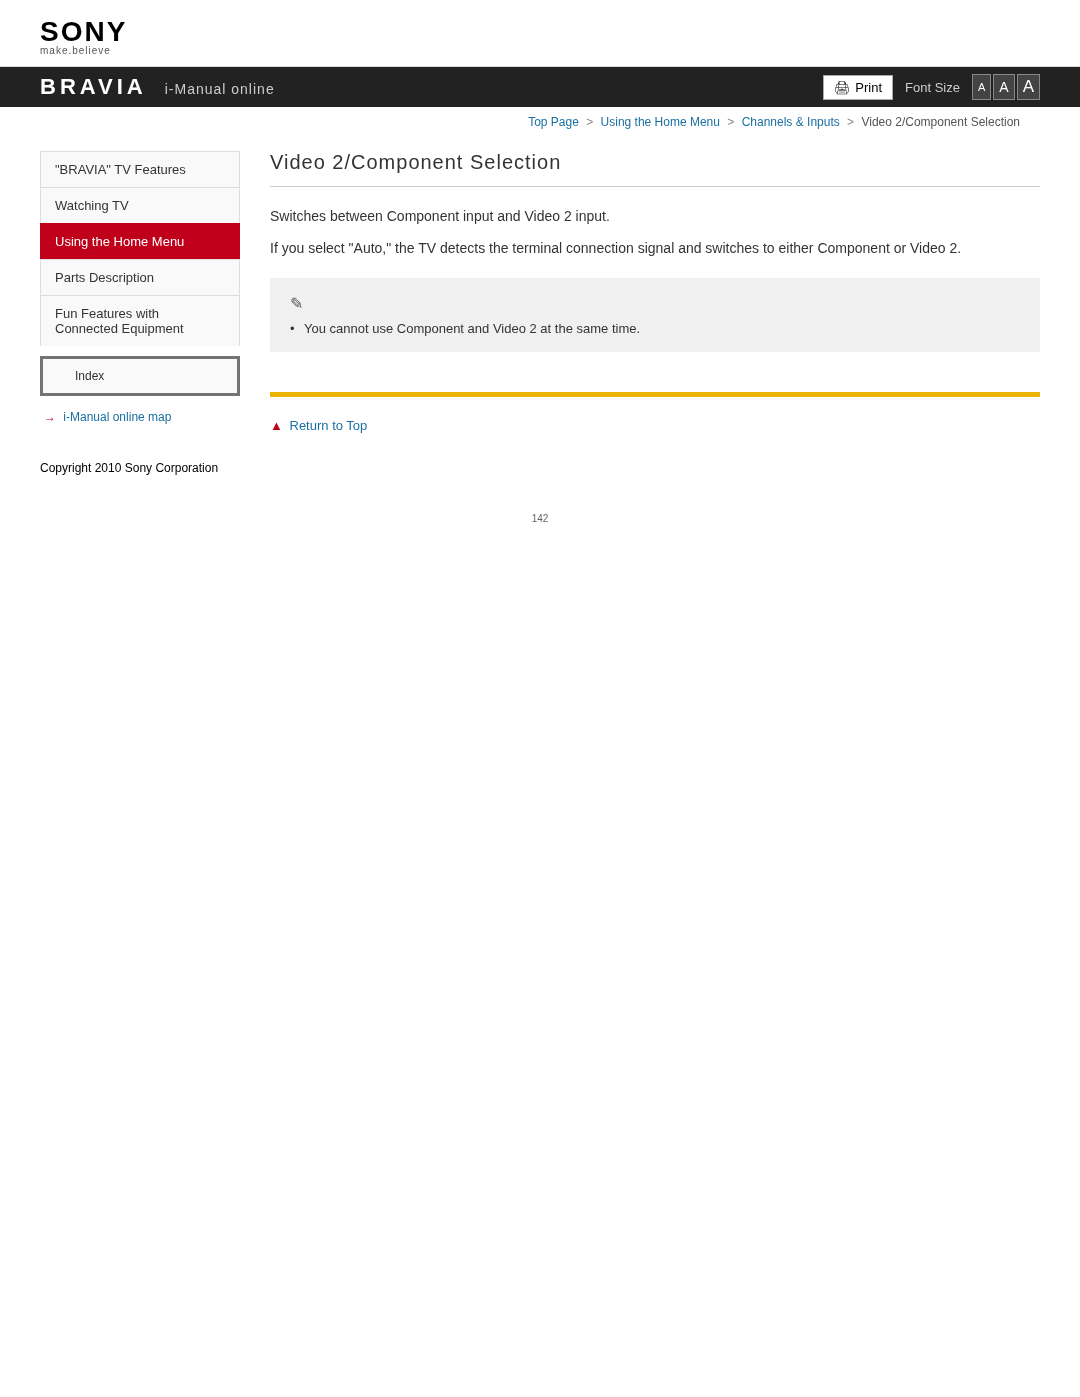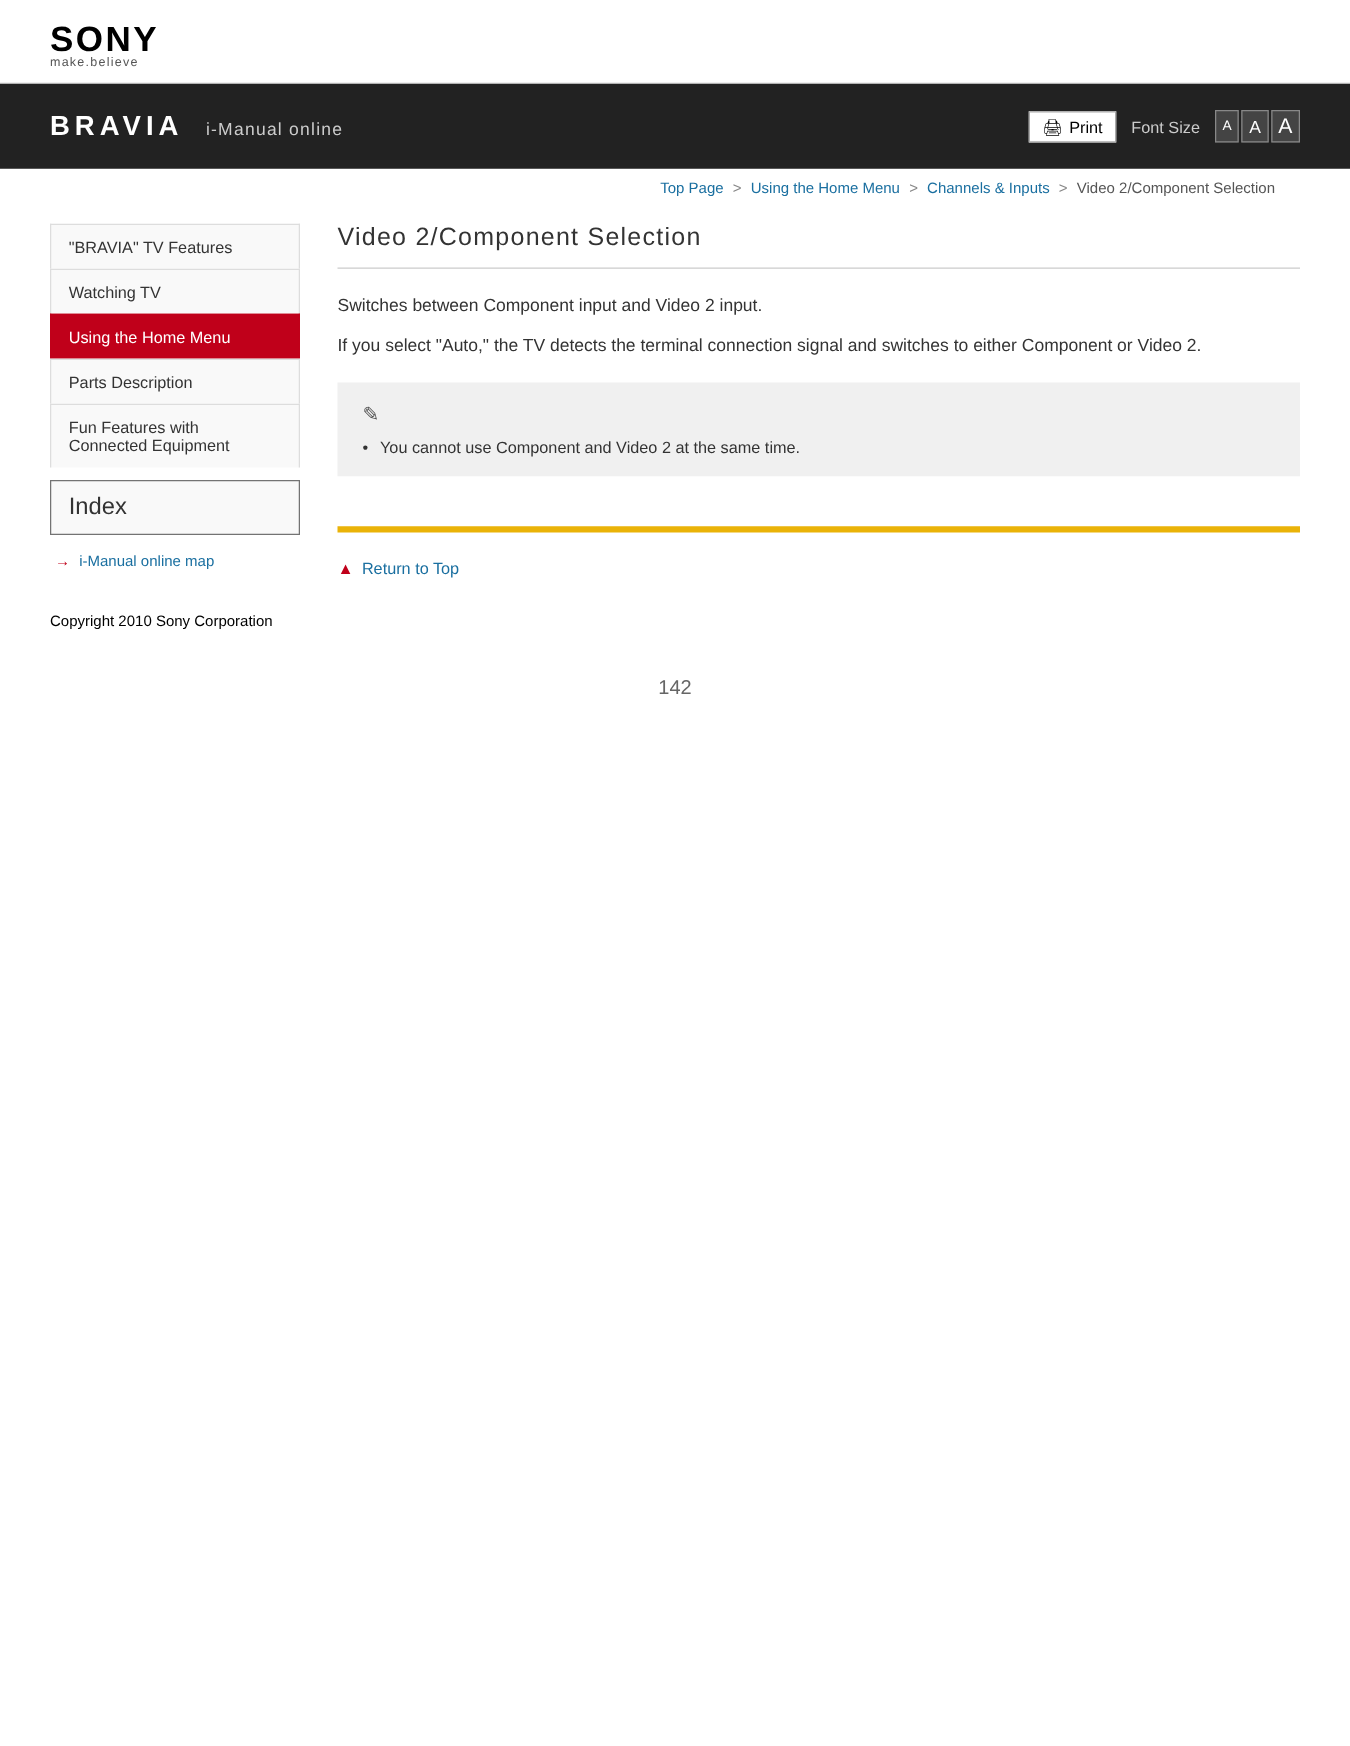--- a/index.html
+++ b/index.html
@@ -35,21 +35,21 @@
       letter-spacing: 1px;
     }
 
     
     .nav-bar {
       background: #222;
       display: flex;
       align-items: center;
       justify-content: space-between;
       padding: 0 40px;
-      height: 68px;
+      height: 40px;
     }
     .nav-bar-left {
       display: flex;
       align-items: baseline;
       gap: 18px;
     }
     .bravia-logo {
       font-family: Arial, sans-serif;
       font-size: 22px;
       font-weight: 900;
@@ -137,25 +137,25 @@
     .sidebar-item:last-of-type {
       border-bottom: 1px solid #ddd;
     }
     .sidebar-item.active {
       background: #c0001a;
       color: #fff;
       border-color: #c0001a;
     }
     .sidebar-index {
       display: block;
-      padding: 10px 14px;
-      font-size: 19px;
-      color: #333;
-      text-decoration: none;
-      border: 1px solid #737373;
+      padding: 10px 32px;
+      font-size: 12px;
+      color: #333;
+      text-decoration: none;
+      border: 3px solid #737373;
       cursor: pointer;
       background: #f9f9f9;
       margin-top: 10px;
     }
     .sidebar-map-link {
       display: block;
       margin-top: 14px;
       font-size: 12px;
       color: #1a6fa0;
       text-decoration: none;
@@ -231,21 +231,21 @@
     
     .footer {
       padding: 18px 40px;
       font-size: 12px;
       color: #000000;
     }
 
     
     .page-number {
       text-align: center;
-      font-size: 16px;
+      font-size: 10px;
       color: #666;
       padding: 20px 0;
     }
   </style>
 </head>
 <body>
 
 <div class="top-header">
   <div class="sony-logo">
     <span class="sony-logo-text">SONY</span>

